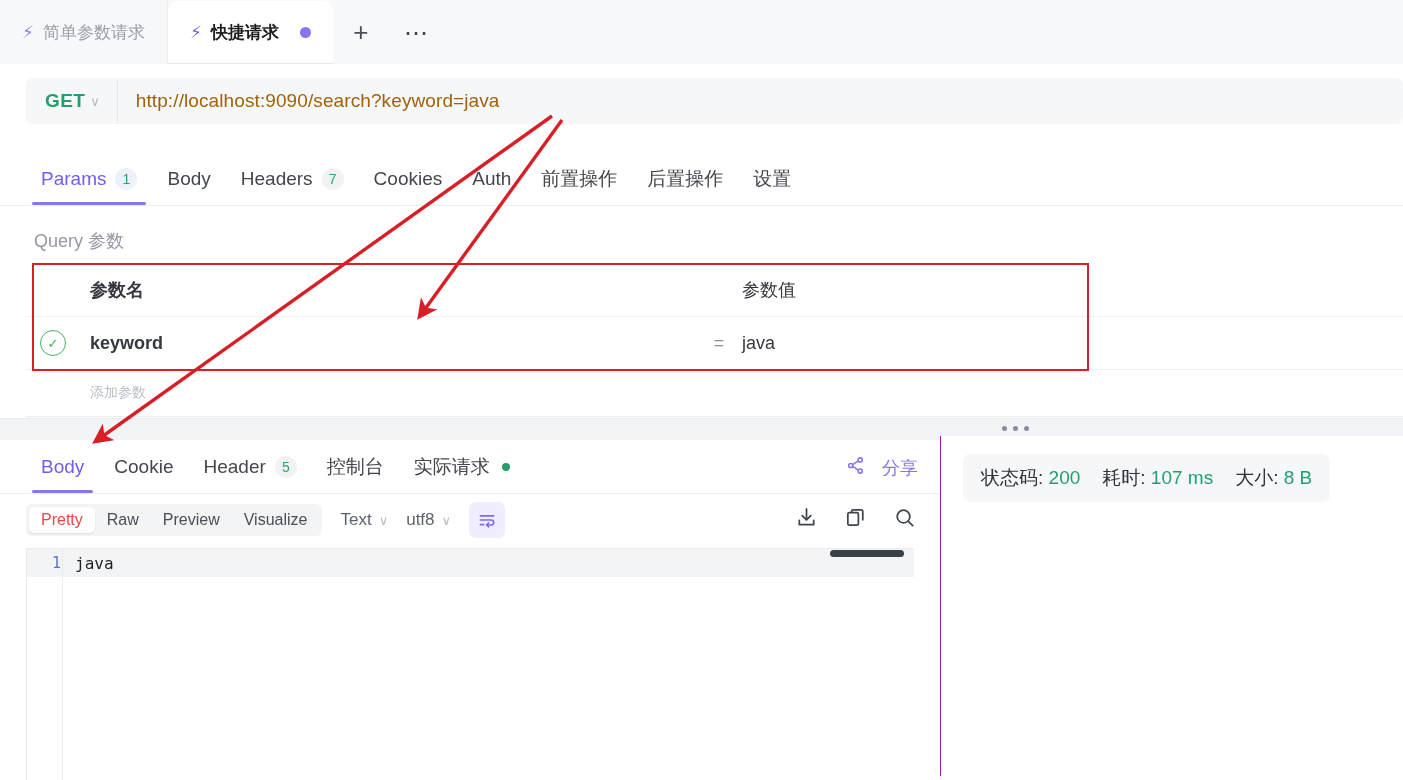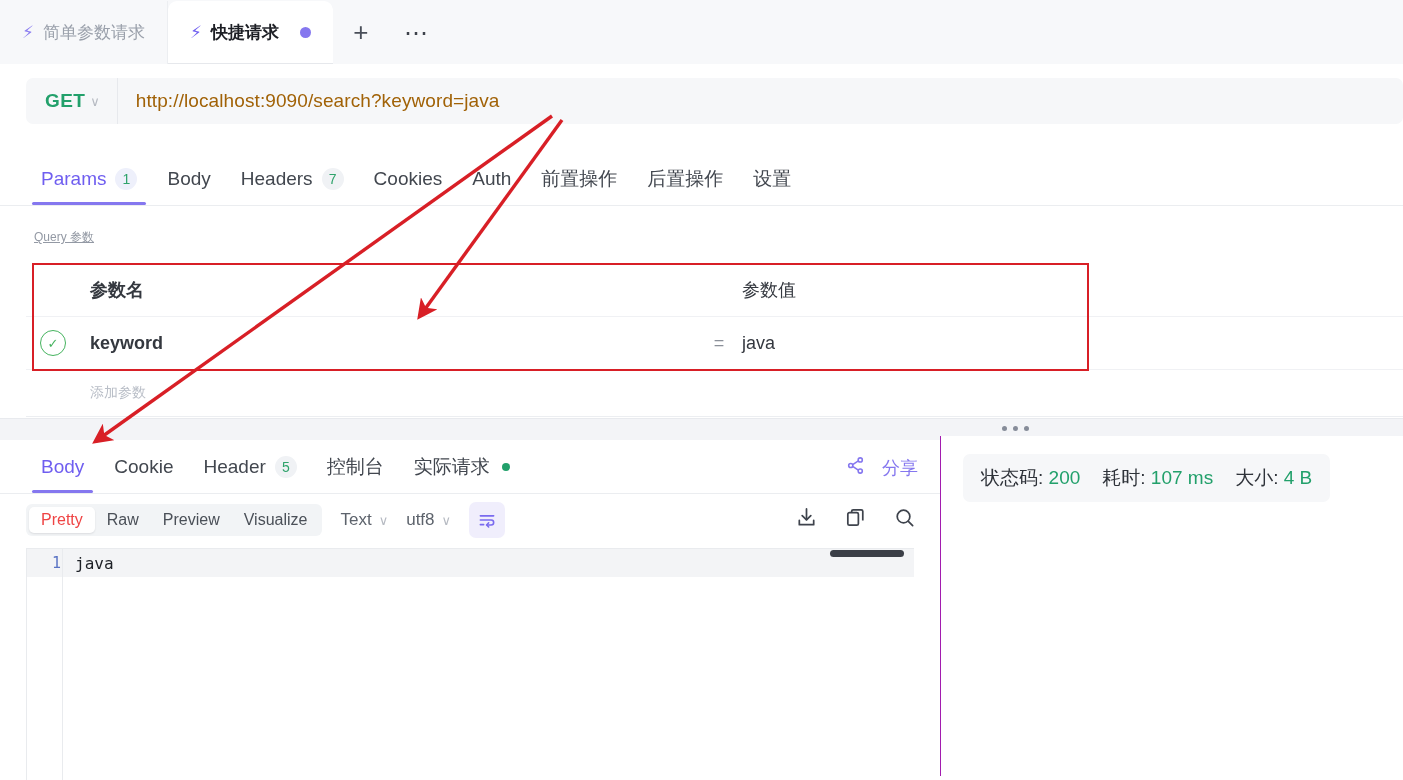--- a/index.html
+++ b/index.html
@@ -73,21 +73,21 @@
   }
   .cnt{
     min-width:22px;height:22px;border-radius:11px;background:#f0f2f5;
     color:#2fa36b;font-size:14px;display:flex;align-items:center;justify-content:center;
     padding:0 5px;box-sizing:border-box;
   }
   .rq.active .cnt{background:#eef0fb;}
 
   
   .qtitle{
-    position:absolute;left:34px;top:229px;font-size:12px;color:#9399a4;text-decoration:underline;
+    position:absolute;left:34px;top:229px;font-size:18px;color:#9399a4;
   }
   .ptable{
     position:absolute;left:26px;top:264px;width:1377px;
   }
   .prow{display:flex;align-items:center;height:52px;border-bottom:1px solid #f0f1f4;}
   .prow.head{color:#9399a4;font-size:18px;}
   .pcheck{width:54px;display:flex;align-items:center;justify-content:center;}
   .okcirc{
     width:24px;height:24px;border-radius:50%;border:1.6px solid #45b35e;
     display:flex;align-items:center;justify-content:center;color:#45b35e;font-size:13px;
@@ -364,21 +364,21 @@
       <span>
         <b>状态码:</b>
         <span class="sval">200</span>
       </span>
       <span>
         <b>耗时:</b>
         <span class="sval">107 ms</span>
       </span>
       <span>
         <b>大小:</b>
-        <span class="sval">4 B</span>
+        <span class="sval">8 B</span>
       </span>
     </div>
   </div>
 
   <svg class="anno">
     <defs>
       <marker id="ah" markerWidth="6" markerHeight="6" refX="4.6" refY="3" orient="auto">
         <path d="M0,0 L6,3 L0,6 L1.6,3 z" fill="#d81f26"></path>
       </marker>
     </defs>

